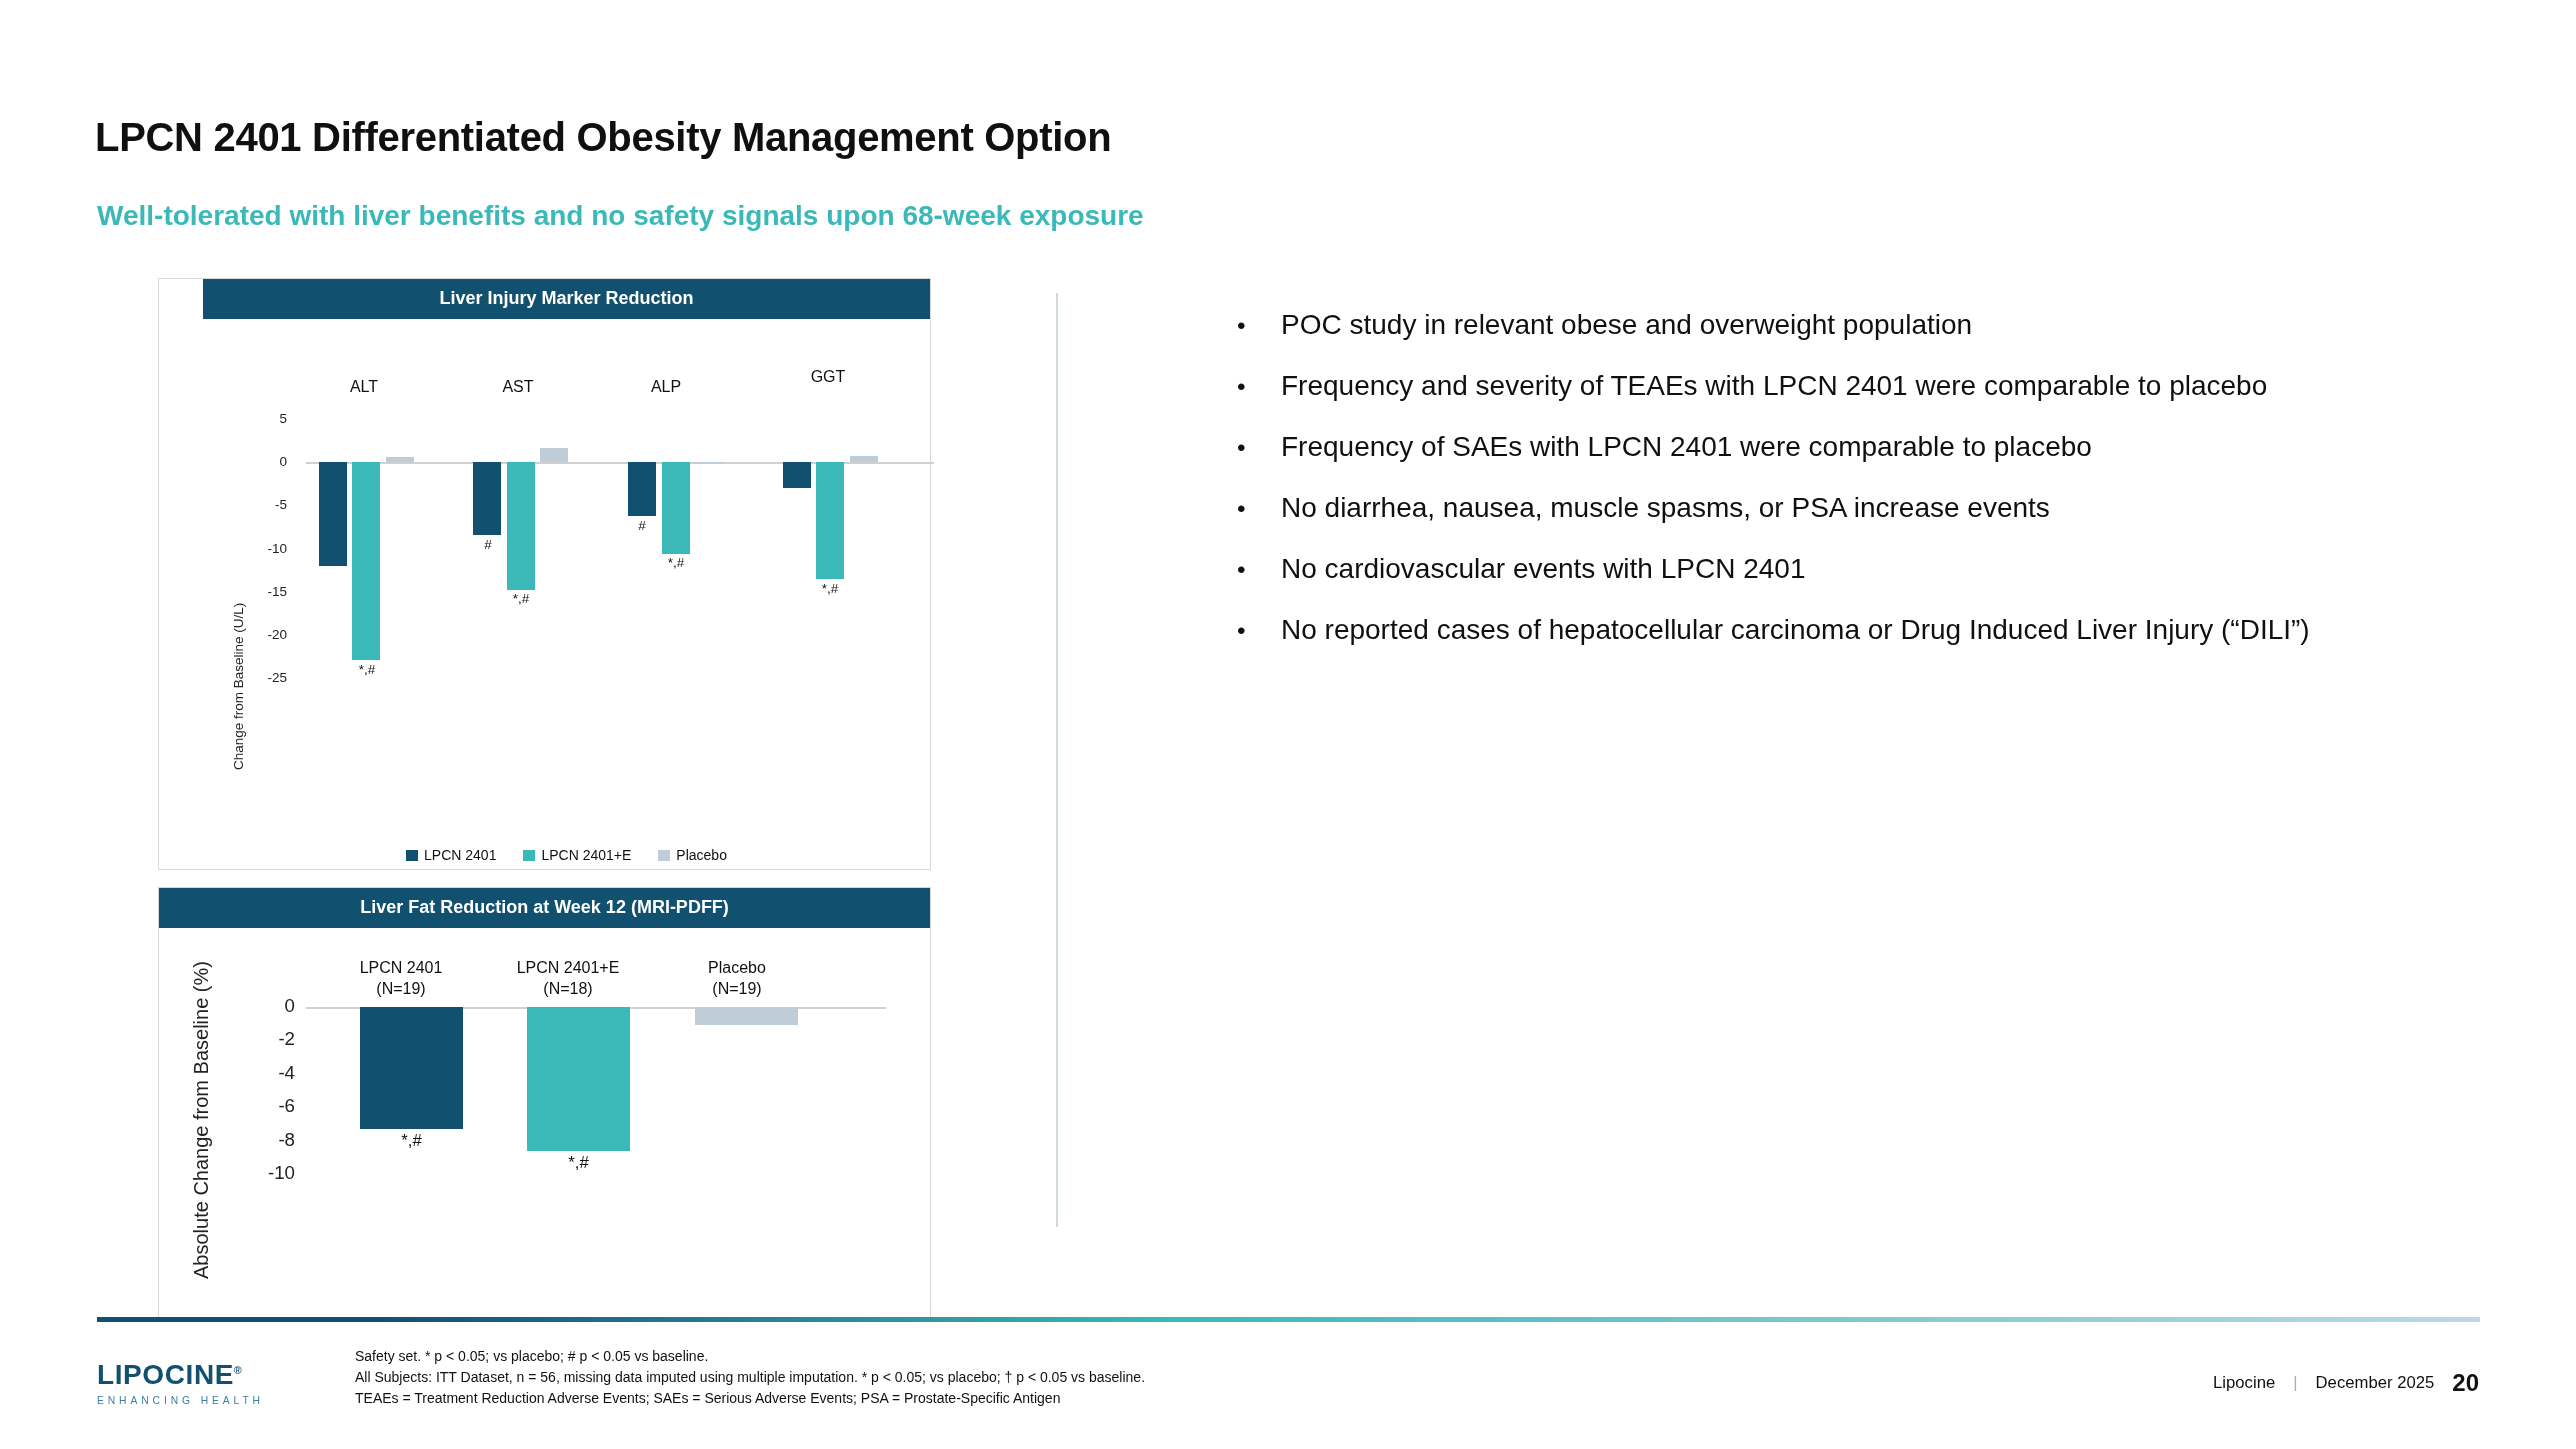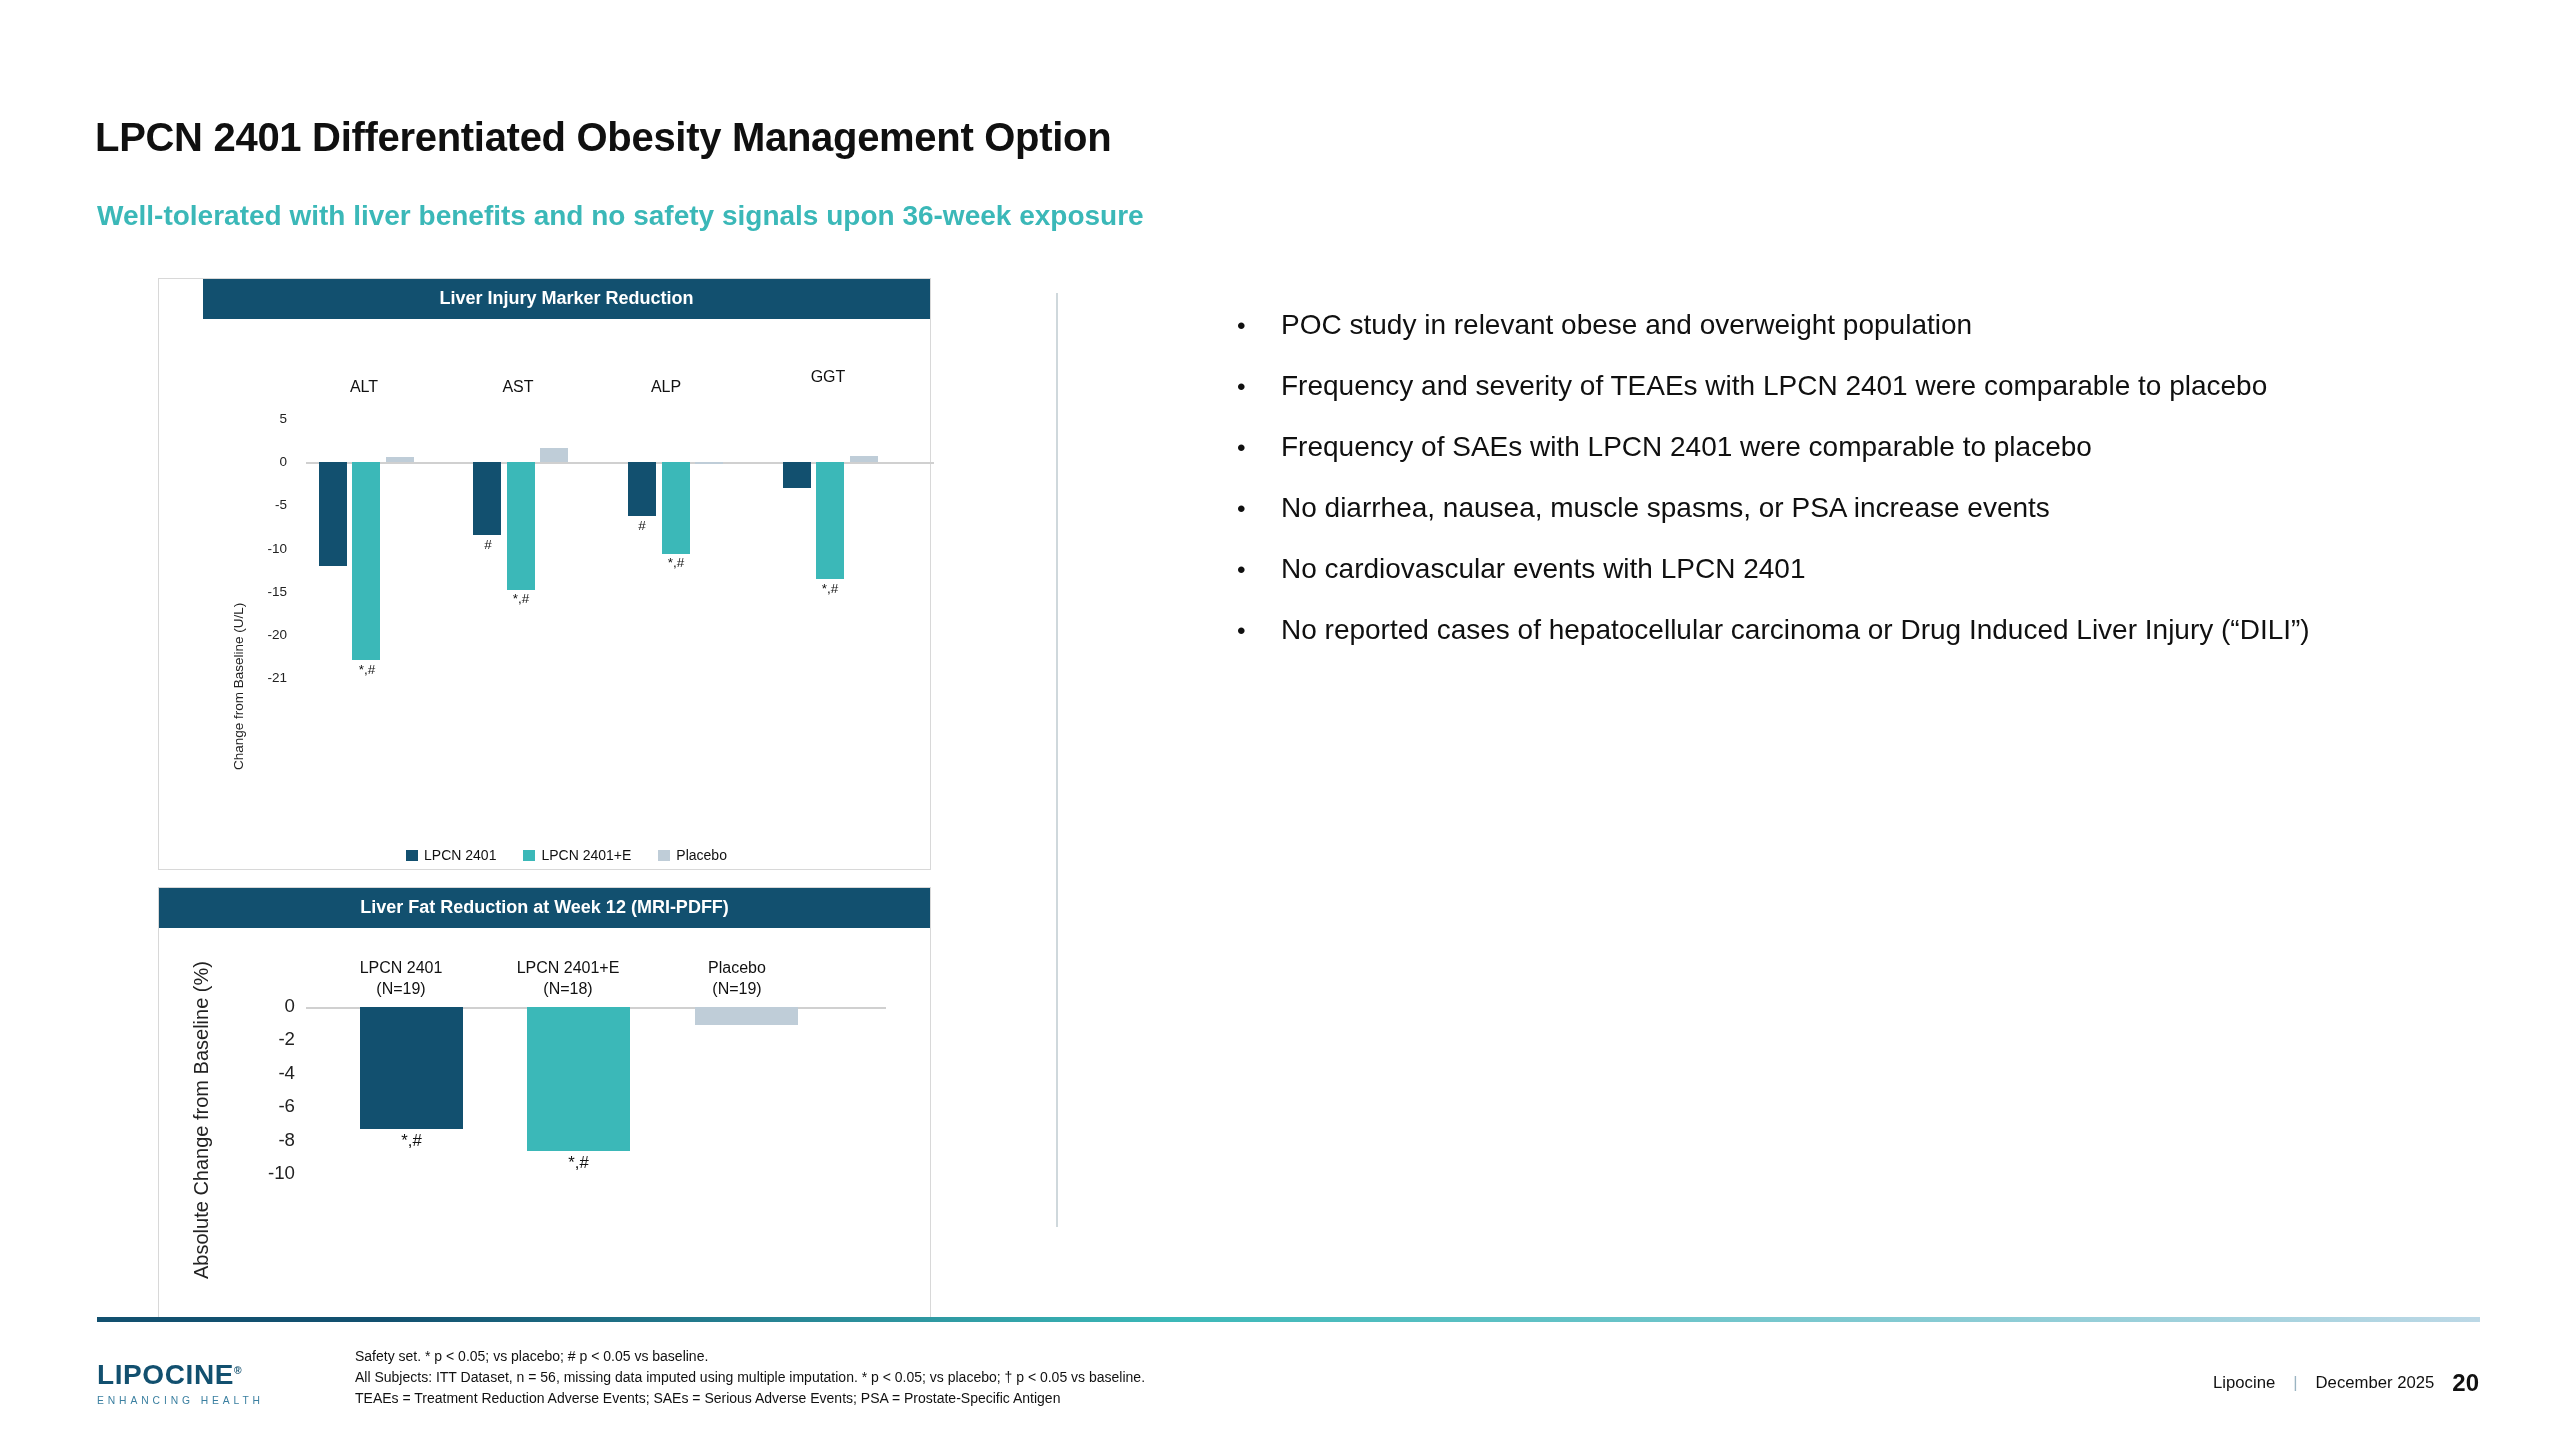--- a/index.html
+++ b/index.html
@@ -216,37 +216,37 @@
     align-items: center;
     gap: 18px;
   }
   #footer-right .sep { color: #9bb4c2; }
   #page-number { font-weight: bold; font-size: 24px; }
 </style>
 </head>
 <body>
 
 <div id="page-title">LPCN 2401 Differentiated Obesity Management Option</div>
-<div id="page-subtitle">Well-tolerated with liver benefits and no safety signals upon 36-week exposure</div>
+<div id="page-subtitle">Well-tolerated with liver benefits and no safety signals upon 68-week exposure</div>
 
 <div id="chart-panel">
 
   <div class="chart-card" id="card-liver-marker">
     <div class="chart-header">Liver Injury Marker Reduction</div>
     <div class="plot-area">
 
       <div class="y-axis-label" style="left:28px; top:451px;">Change from Baseline (U/L)</div>
 
       <div class="tick-label" style="left:45px; top:92px;">5</div>
       <div class="tick-label" style="left:45px; top:135px;">0</div>
       <div class="tick-label" style="left:45px; top:178px;">-5</div>
       <div class="tick-label" style="left:45px; top:222px;">-10</div>
       <div class="tick-label" style="left:45px; top:265px;">-15</div>
       <div class="tick-label" style="left:45px; top:308px;">-20</div>
-      <div class="tick-label" style="left:45px; top:351px;">-21</div>
+      <div class="tick-label" style="left:45px; top:351px;">-25</div>
 
       <div class="axis-line" style="left:103px; top:143px; width:628px;"></div>
 
       <div class="group-label" style="left:116px; top:59px; width:90px;">ALT</div>
       <div class="group-label" style="left:270px; top:59px; width:90px;">AST</div>
       <div class="group-label" style="left:418px; top:59px; width:90px;">ALP</div>
       <div class="group-label" style="left:580px; top:49px; width:90px;">GGT</div>
 
       <div class="bar" style="left:116px; top:143px; width:28px; height:104px; background:#12506F;"></div>
       <div class="bar" style="left:149px; top:143px; width:28px; height:198px; background:#3BB8B8;"></div>

